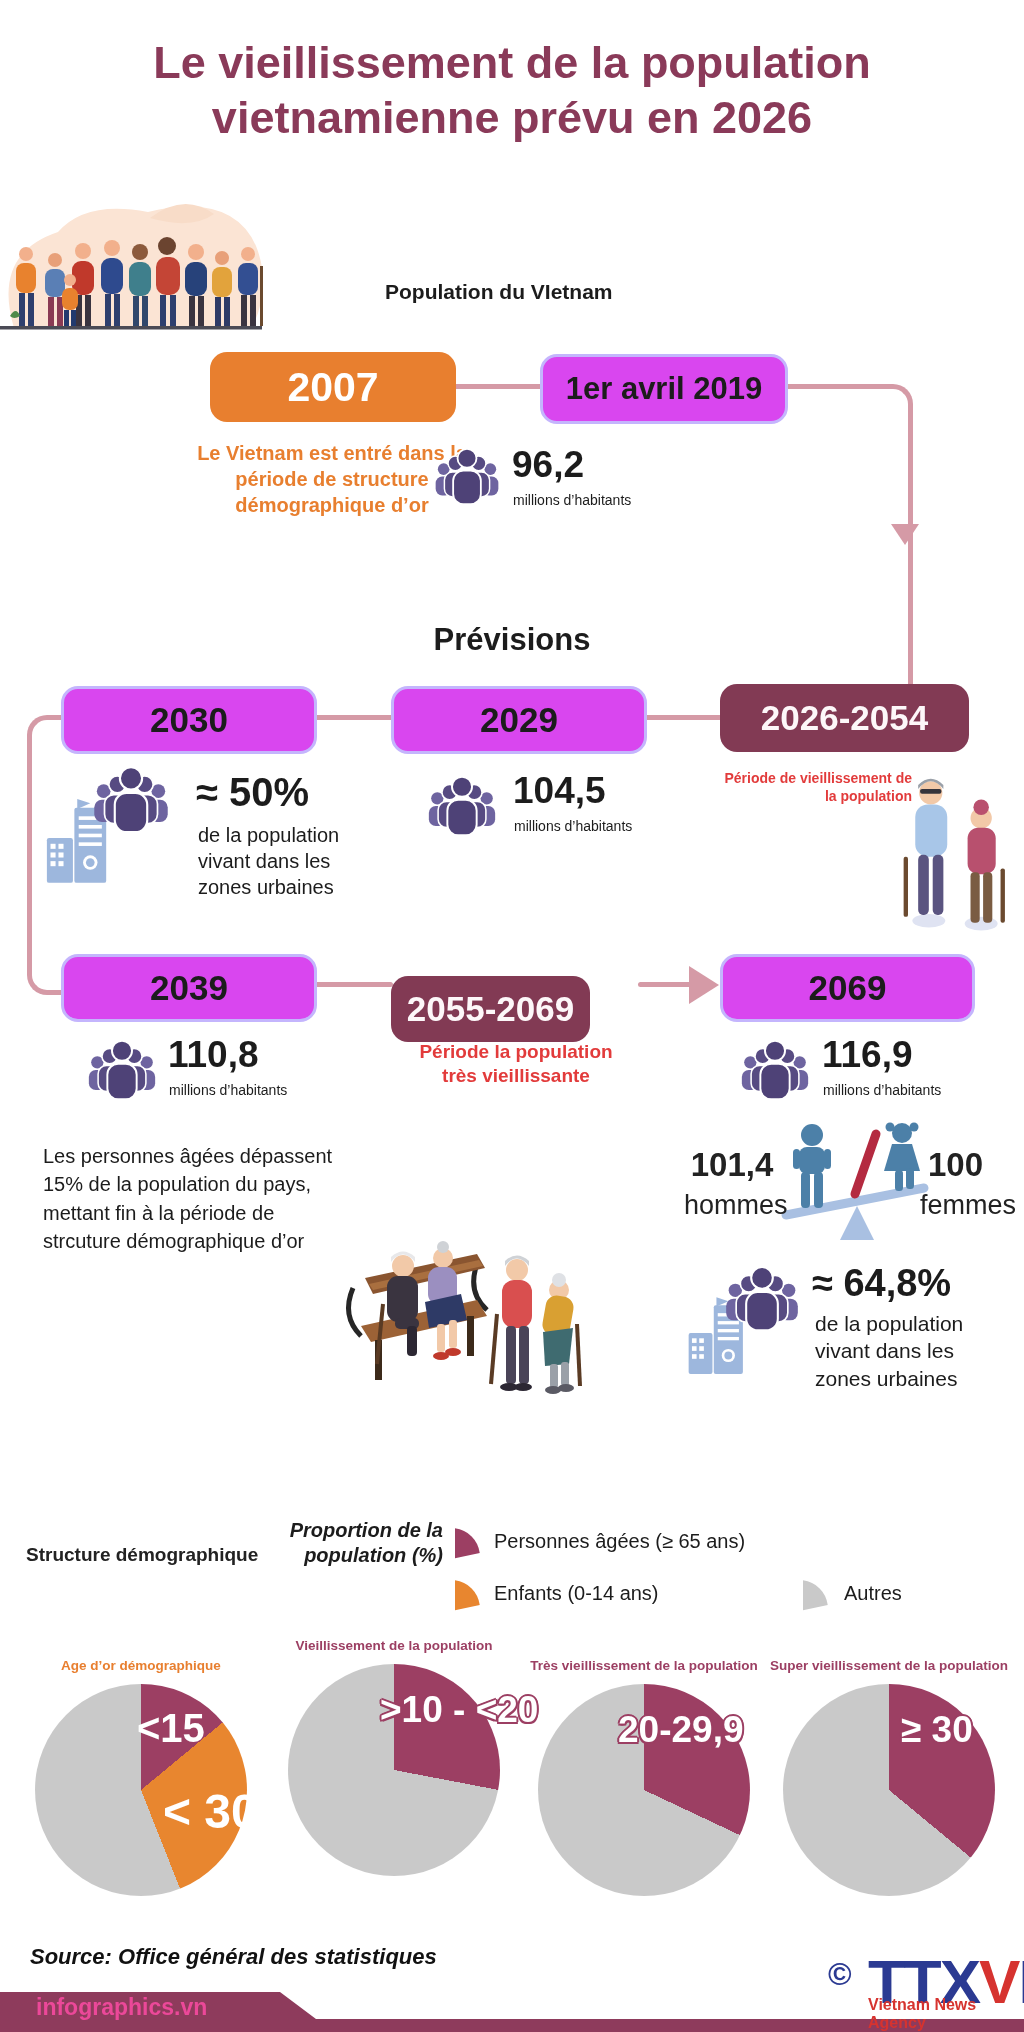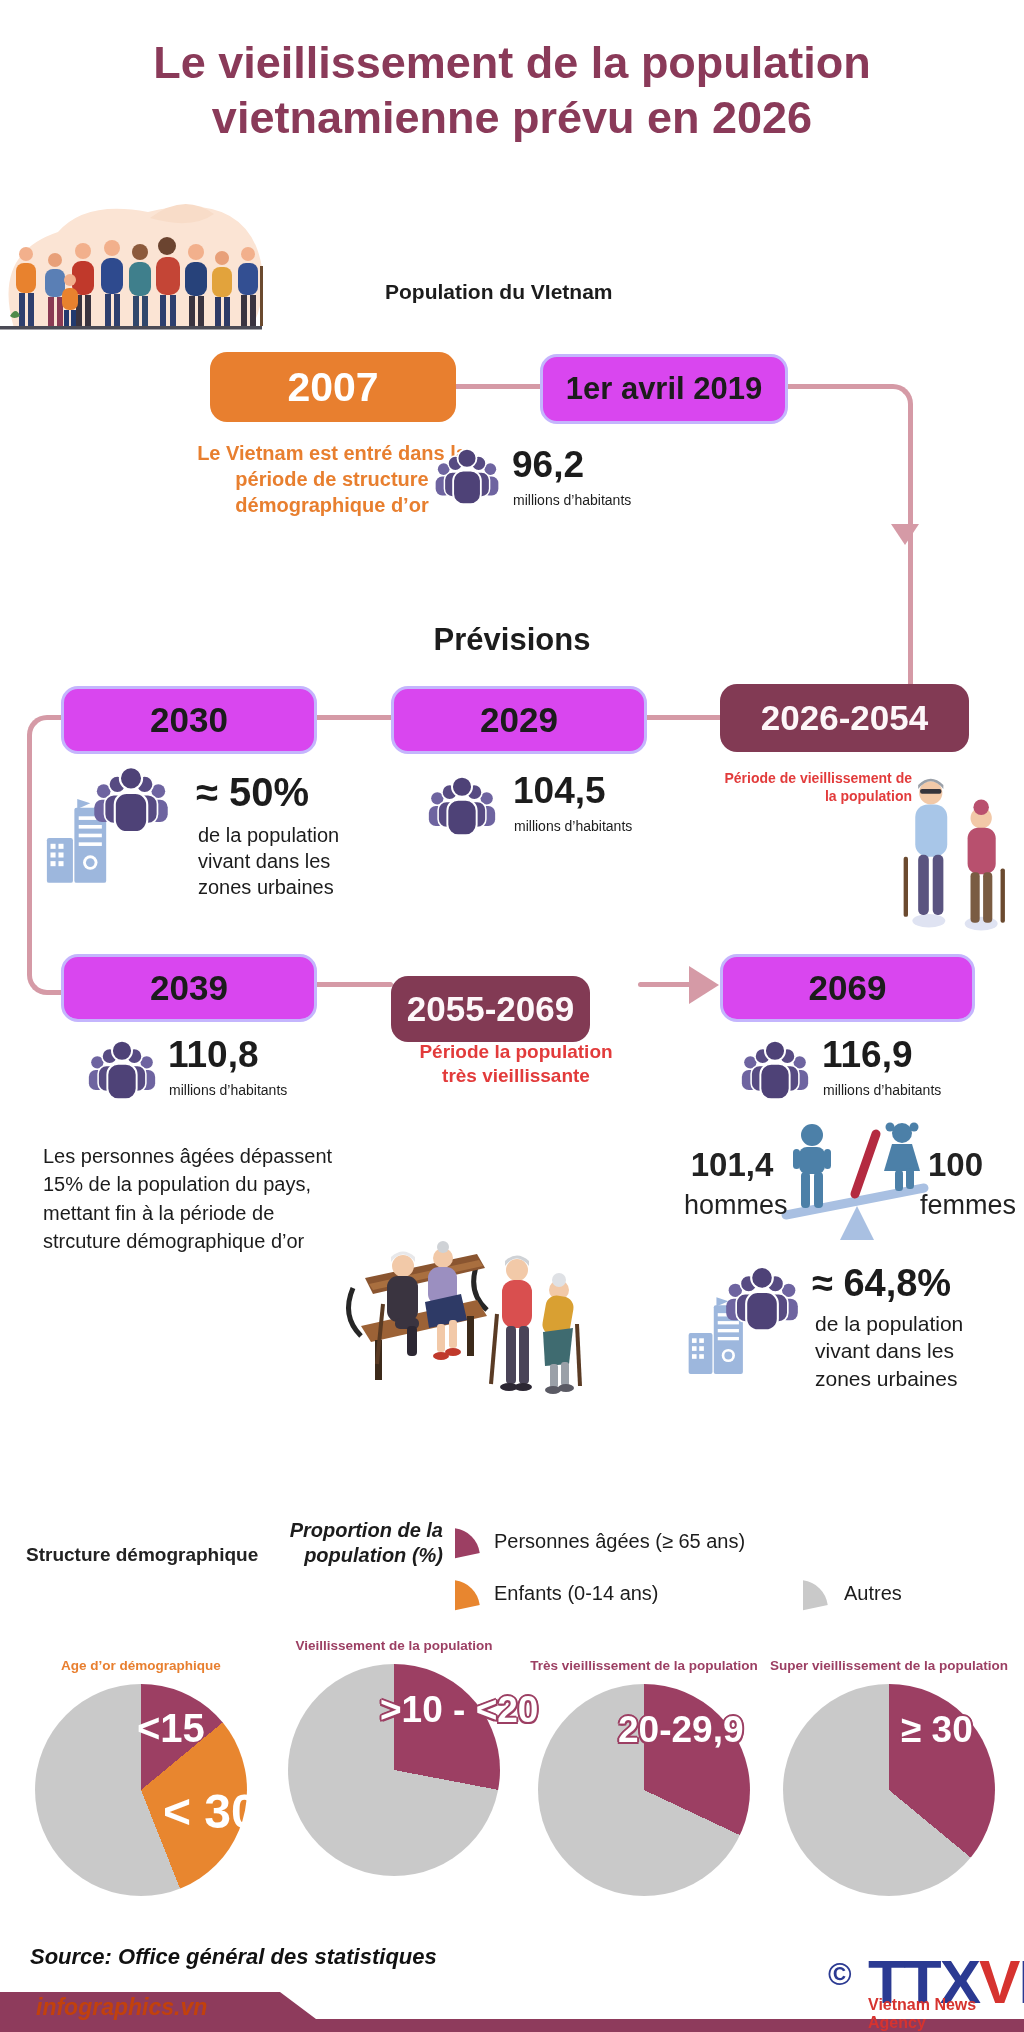--- a/index.html
+++ b/index.html
@@ -30,21 +30,21 @@
   .para{font-size:20px;line-height:1.42;color:#1c1c1c;}
   .measure-label{font-weight:bold;font-style:italic;font-size:20px;line-height:1.25;text-align:right;color:#1c1c1c;}
   .legend-label{font-size:20px;color:#1c1c1c;white-space:nowrap;}
   .pie-col{width:212px;}
   .pie-title{display:flex;justify-content:center;white-space:nowrap;font-weight:bold;font-size:13.5px;margin-bottom:11px;}
   .pie{position:relative;width:212px;height:212px;border-radius:50%;}
   .pie-label{position:absolute;color:#fff;font-weight:bold;font-size:38px;white-space:nowrap;}
   .pie-label.outlined{text-shadow:-2px 0 0 #9c3f63,2px 0 0 #9c3f63,0 -2px 0 #9c3f63,0 2px 0 #9c3f63,
     -1.5px -1.5px 0 #9c3f63,1.5px 1.5px 0 #9c3f63,-1.5px 1.5px 0 #9c3f63,1.5px -1.5px 0 #9c3f63;}
   .source{font-weight:bold;font-style:italic;font-size:22px;color:#111;}
-  .site{font-weight:bold;font-style:italic;font-size:23px;color:#c2410c;}
+  .site{font-weight:bold;font-size:23px;color:#ec4899;}
   .logo-blue{color:#2b3a92;font-weight:bold;}
   .logo-red{color:#d6332f;font-weight:bold;}
 </style>
 </head>
 <body>
 
 <div id="root">
 
   <div class="abs title" style="left:0;top:36px">
     <div>Le vieillissement de la population</div>

